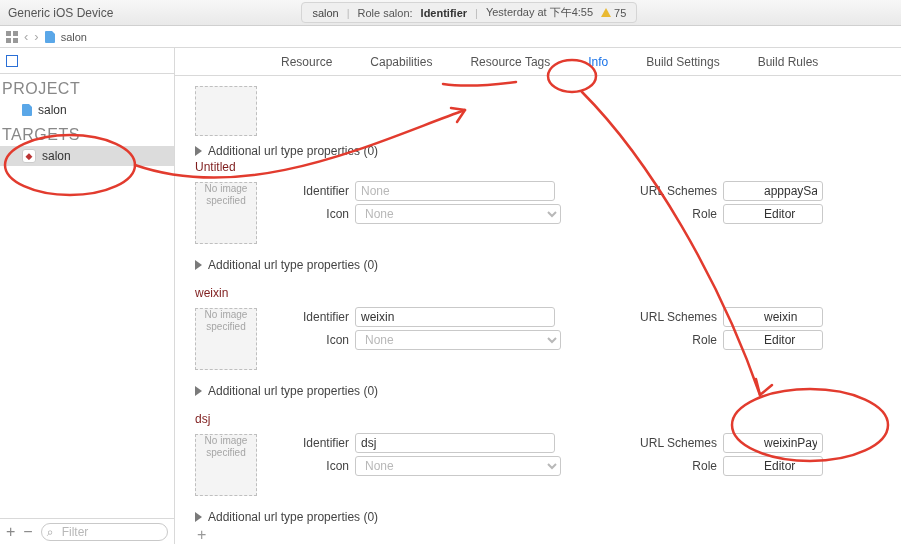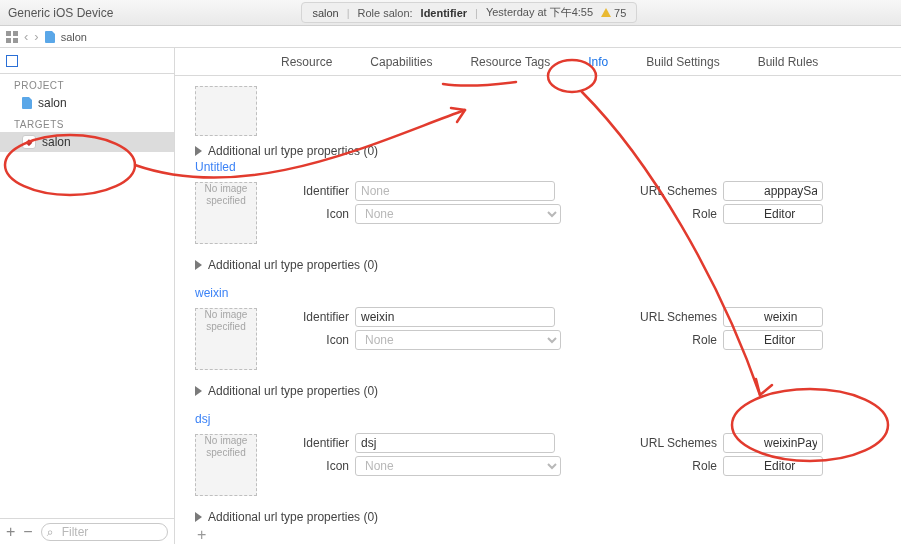--- a/index.html
+++ b/index.html
@@ -18,38 +18,38 @@
       linear-gradient(#999,#999) 7px 0/5px 5px no-repeat,
       linear-gradient(#999,#999) 0 7px/5px 5px no-repeat,
       linear-gradient(#999,#999) 7px 7px/5px 5px no-repeat; }
   .pathbar .chev { color:#aaa; font-size:13px; }
   .docicon { display:inline-block; width:10px; height:12px; background:#5aa7e8; border-radius:1px; position:relative; }
   .docicon::after { content:''; position:absolute; right:0; top:0; border-top:3px solid #fff; border-left:3px solid transparent; }
   .main { display:flex; height: calc(544px - 26px - 22px); }
   .sidebar { width: 175px; border-right:1px solid #d9d9d9; display:flex; flex-direction:column; }
   .sidebar-head { height:26px; border-bottom:1px solid #d9d9d9; display:flex; align-items:center; padding:0 6px; }
   .bluebox { width:12px; height:12px; border:1.5px solid #2a6fd6; }
-  .sectlabel { font-size:10px; letter-spacing:0.5px; color:#888; padding: 6px 14px 2px; text-transform:uppercase; }
+  .sectlabel { font-size:16px; letter-spacing:0.5px; color:#888; padding: 6px 2px 2px; text-transform:uppercase; }
   .treeitem { display:flex; align-items:center; gap:6px; padding: 3px 22px; font-size:12px; color:#333; }
   .treeitem.sel { background:#dcdcdc; }
   .appicon { width:14px; height:14px; background:#fff; border:1px solid #ccc; border-radius:3px; display:inline-flex; align-items:center; justify-content:center; font-size:9px; color:#b33; }
   .sidebar-footer { margin-top:auto; border-top:1px solid #d9d9d9; height:26px; display:flex; align-items:center; padding:0 6px; gap:8px; color:#888; }
   .sidebar-footer .pm { font-size:16px; line-height:1; cursor:default; }
   .content { flex:1; display:flex; flex-direction:column; overflow:hidden; }
   .tabs { height:28px; border-bottom:1px solid #d9d9d9; display:flex; align-items:flex-end; padding:0 18px; gap:38px; font-size:12px; color:#555; }
   .tabs .spacer { flex:0 0 50px; }
   .tabs .tab { padding-bottom:6px; cursor:default; }
   .tabs .tab.active { color:#1a73e8; }
   .editor { flex:1; overflow:auto; padding: 6px 0 10px 20px; }
   .urltype { margin-bottom: 14px; }
   .imgwell { width:62px; height:62px; border:1px dashed #bfbfbf; background:#f4f4f4; display:flex; justify-content:center; text-align:center; color:#a6a6a6; font-size:10px; line-height:1.2; margin:4px 0 6px; }
   .imgwell.small { height:50px; }
   .disc { display:flex; align-items:center; gap:6px; color:#444; font-size:12px; margin: 8px 0 2px; padding-left: 0; }
   .disc .tri { display:inline-block; width:0; height:0; border-top:5px solid transparent; border-bottom:5px solid transparent; border-left:7px solid #7a7a7a; }
-  .sect-title { font-size:12px; color:#3b82f6; margin: 2px 0 4px 0; }
+  .sect-title { font-size:12px; color:#7f1d1d; margin: 2px 0 4px 0; }
   .row { display:flex; align-items:center; gap:6px; margin:3px 0; }
   .formblock { display:flex; gap: 18px; align-items:flex-start; }
   .leftcol { width:80px; display:flex; flex-direction:column; align-items:flex-start; }
   .midcol { flex:0 0 300px; }
   .rightcol { flex:1; padding-left: 16px; }
   .lbl { width:56px; text-align:right; color:#444; font-size:12px; display:inline-block; }
   .lblR { width:90px; text-align:right; color:#444; font-size:12px; display:inline-block; }
   input.tx, select.sel { height:20px; border:1px solid #c9c9c9; border-radius:3px; padding:0 5px; font-size:12px; color:#333; background:#fff; }
   input.tx { width:200px; }
   input.tx.sm { width:100px;padding-left:40px; }

